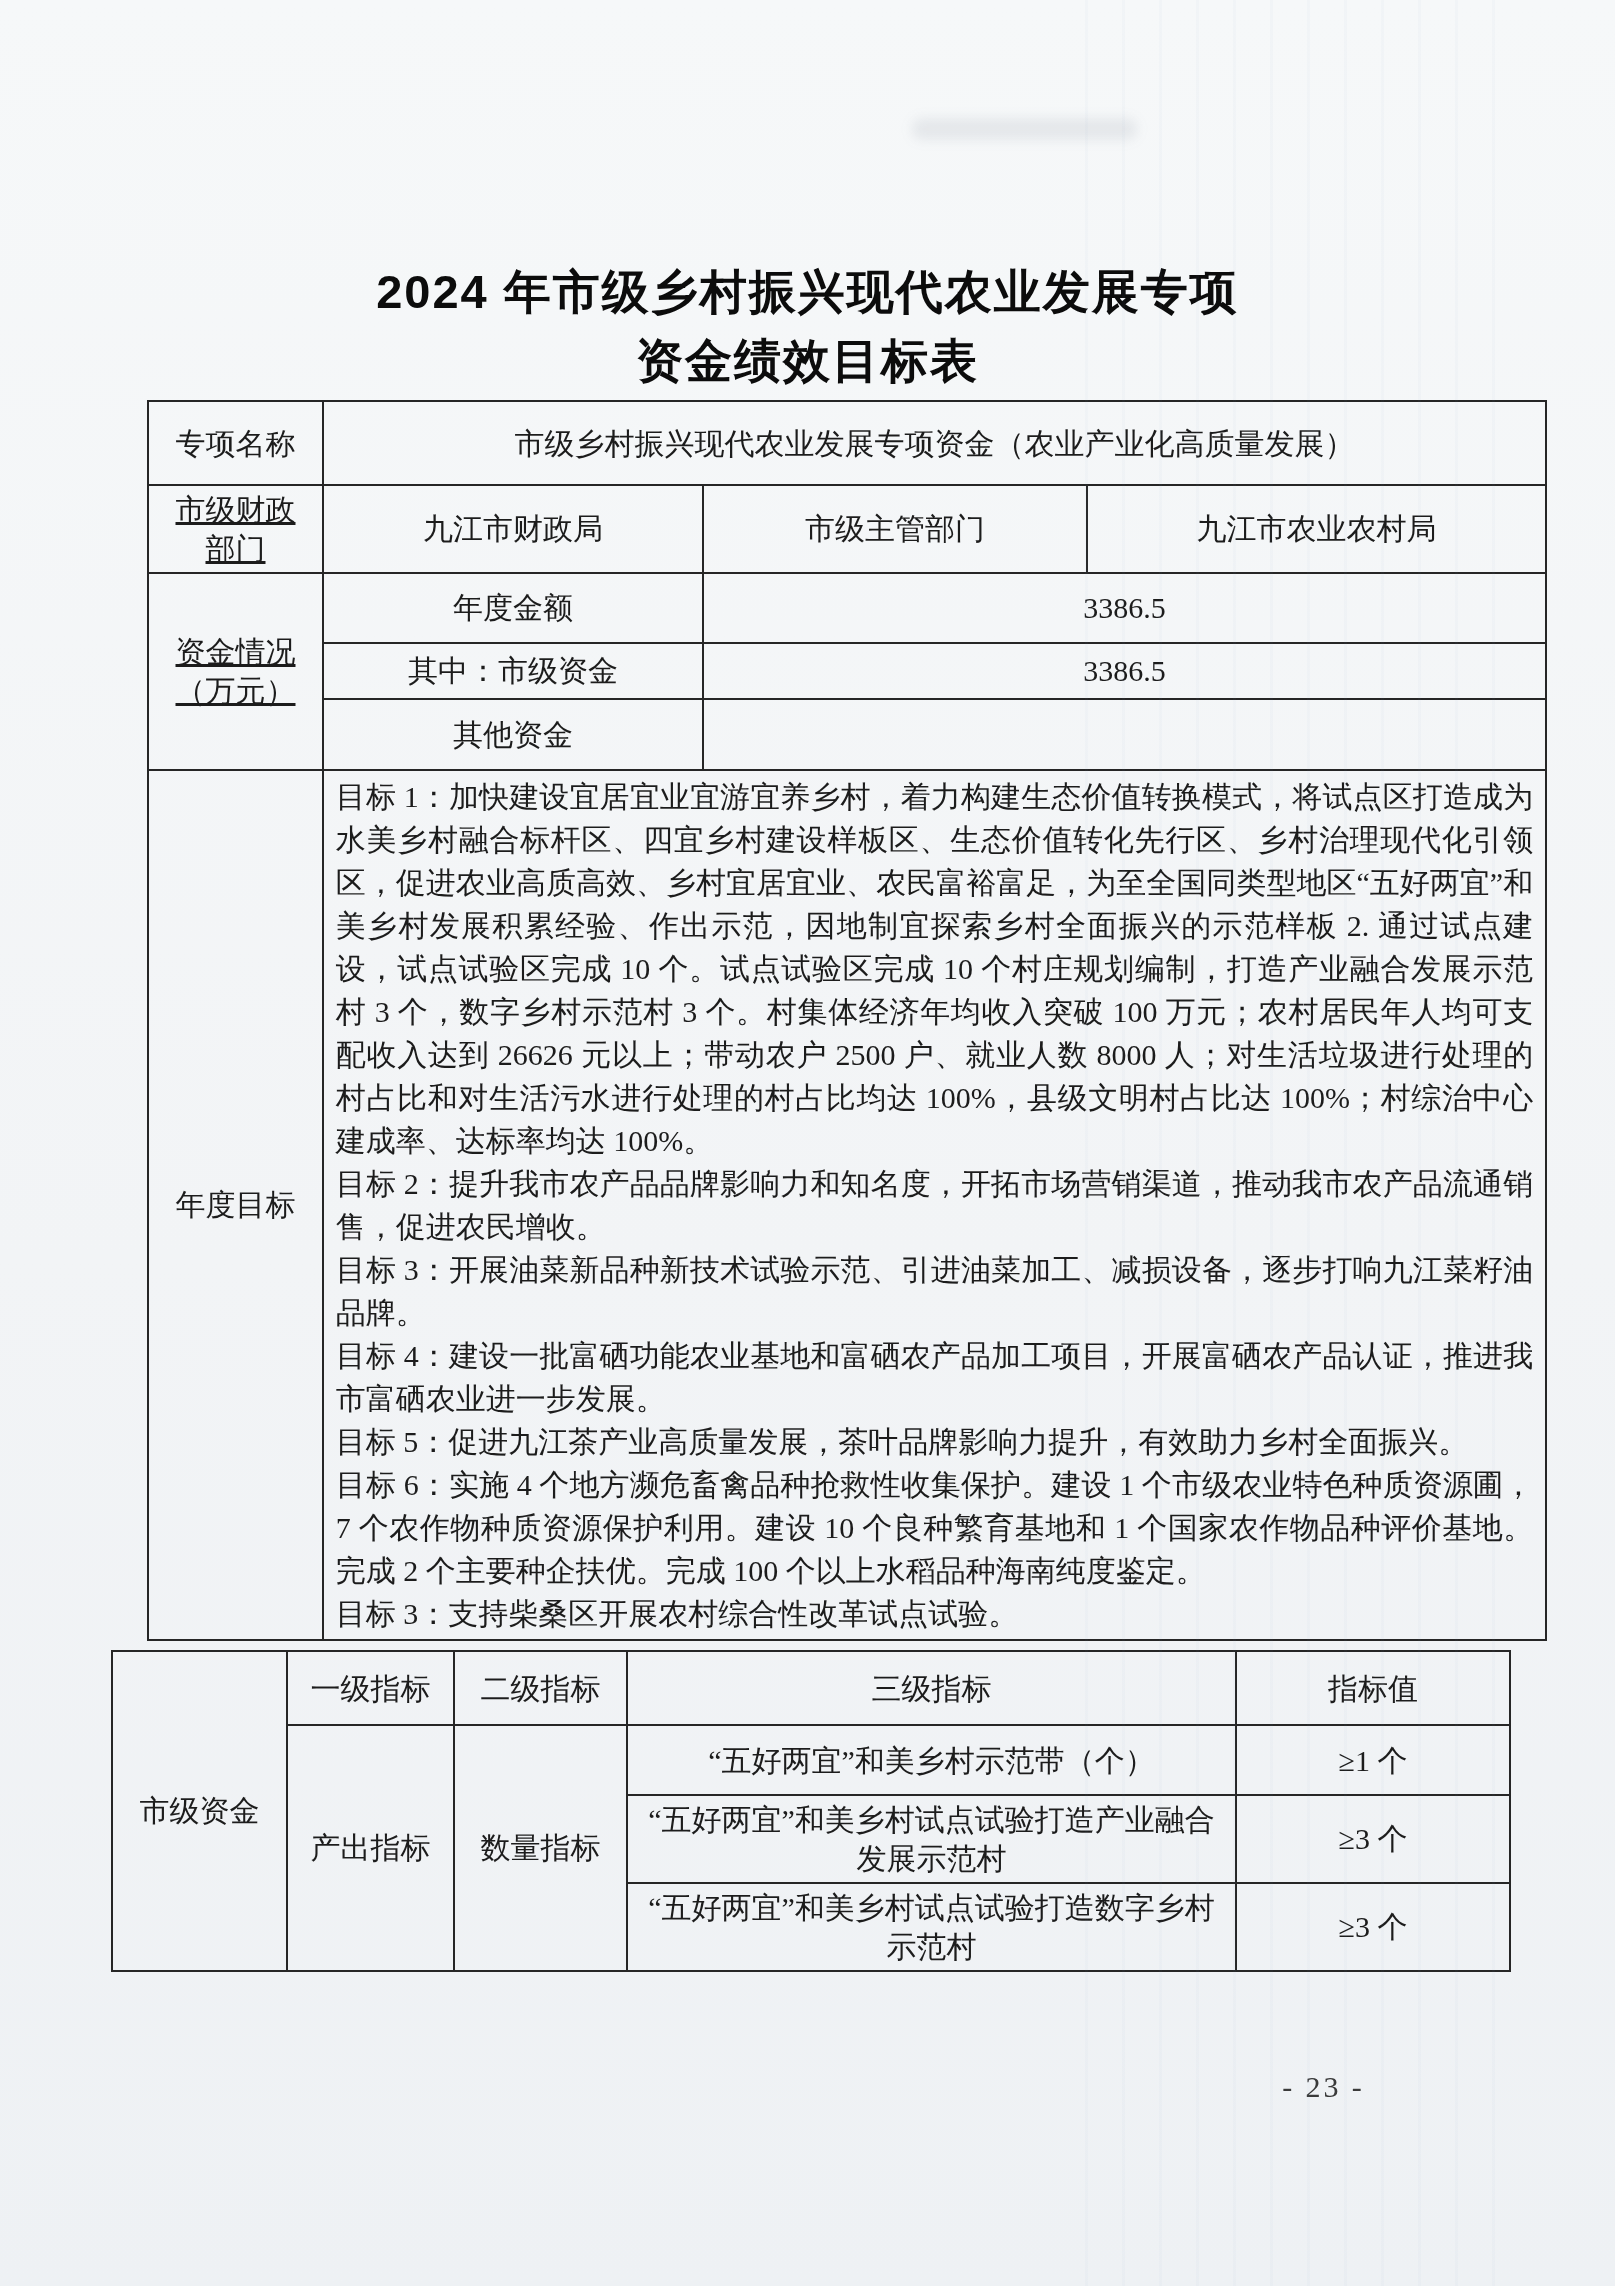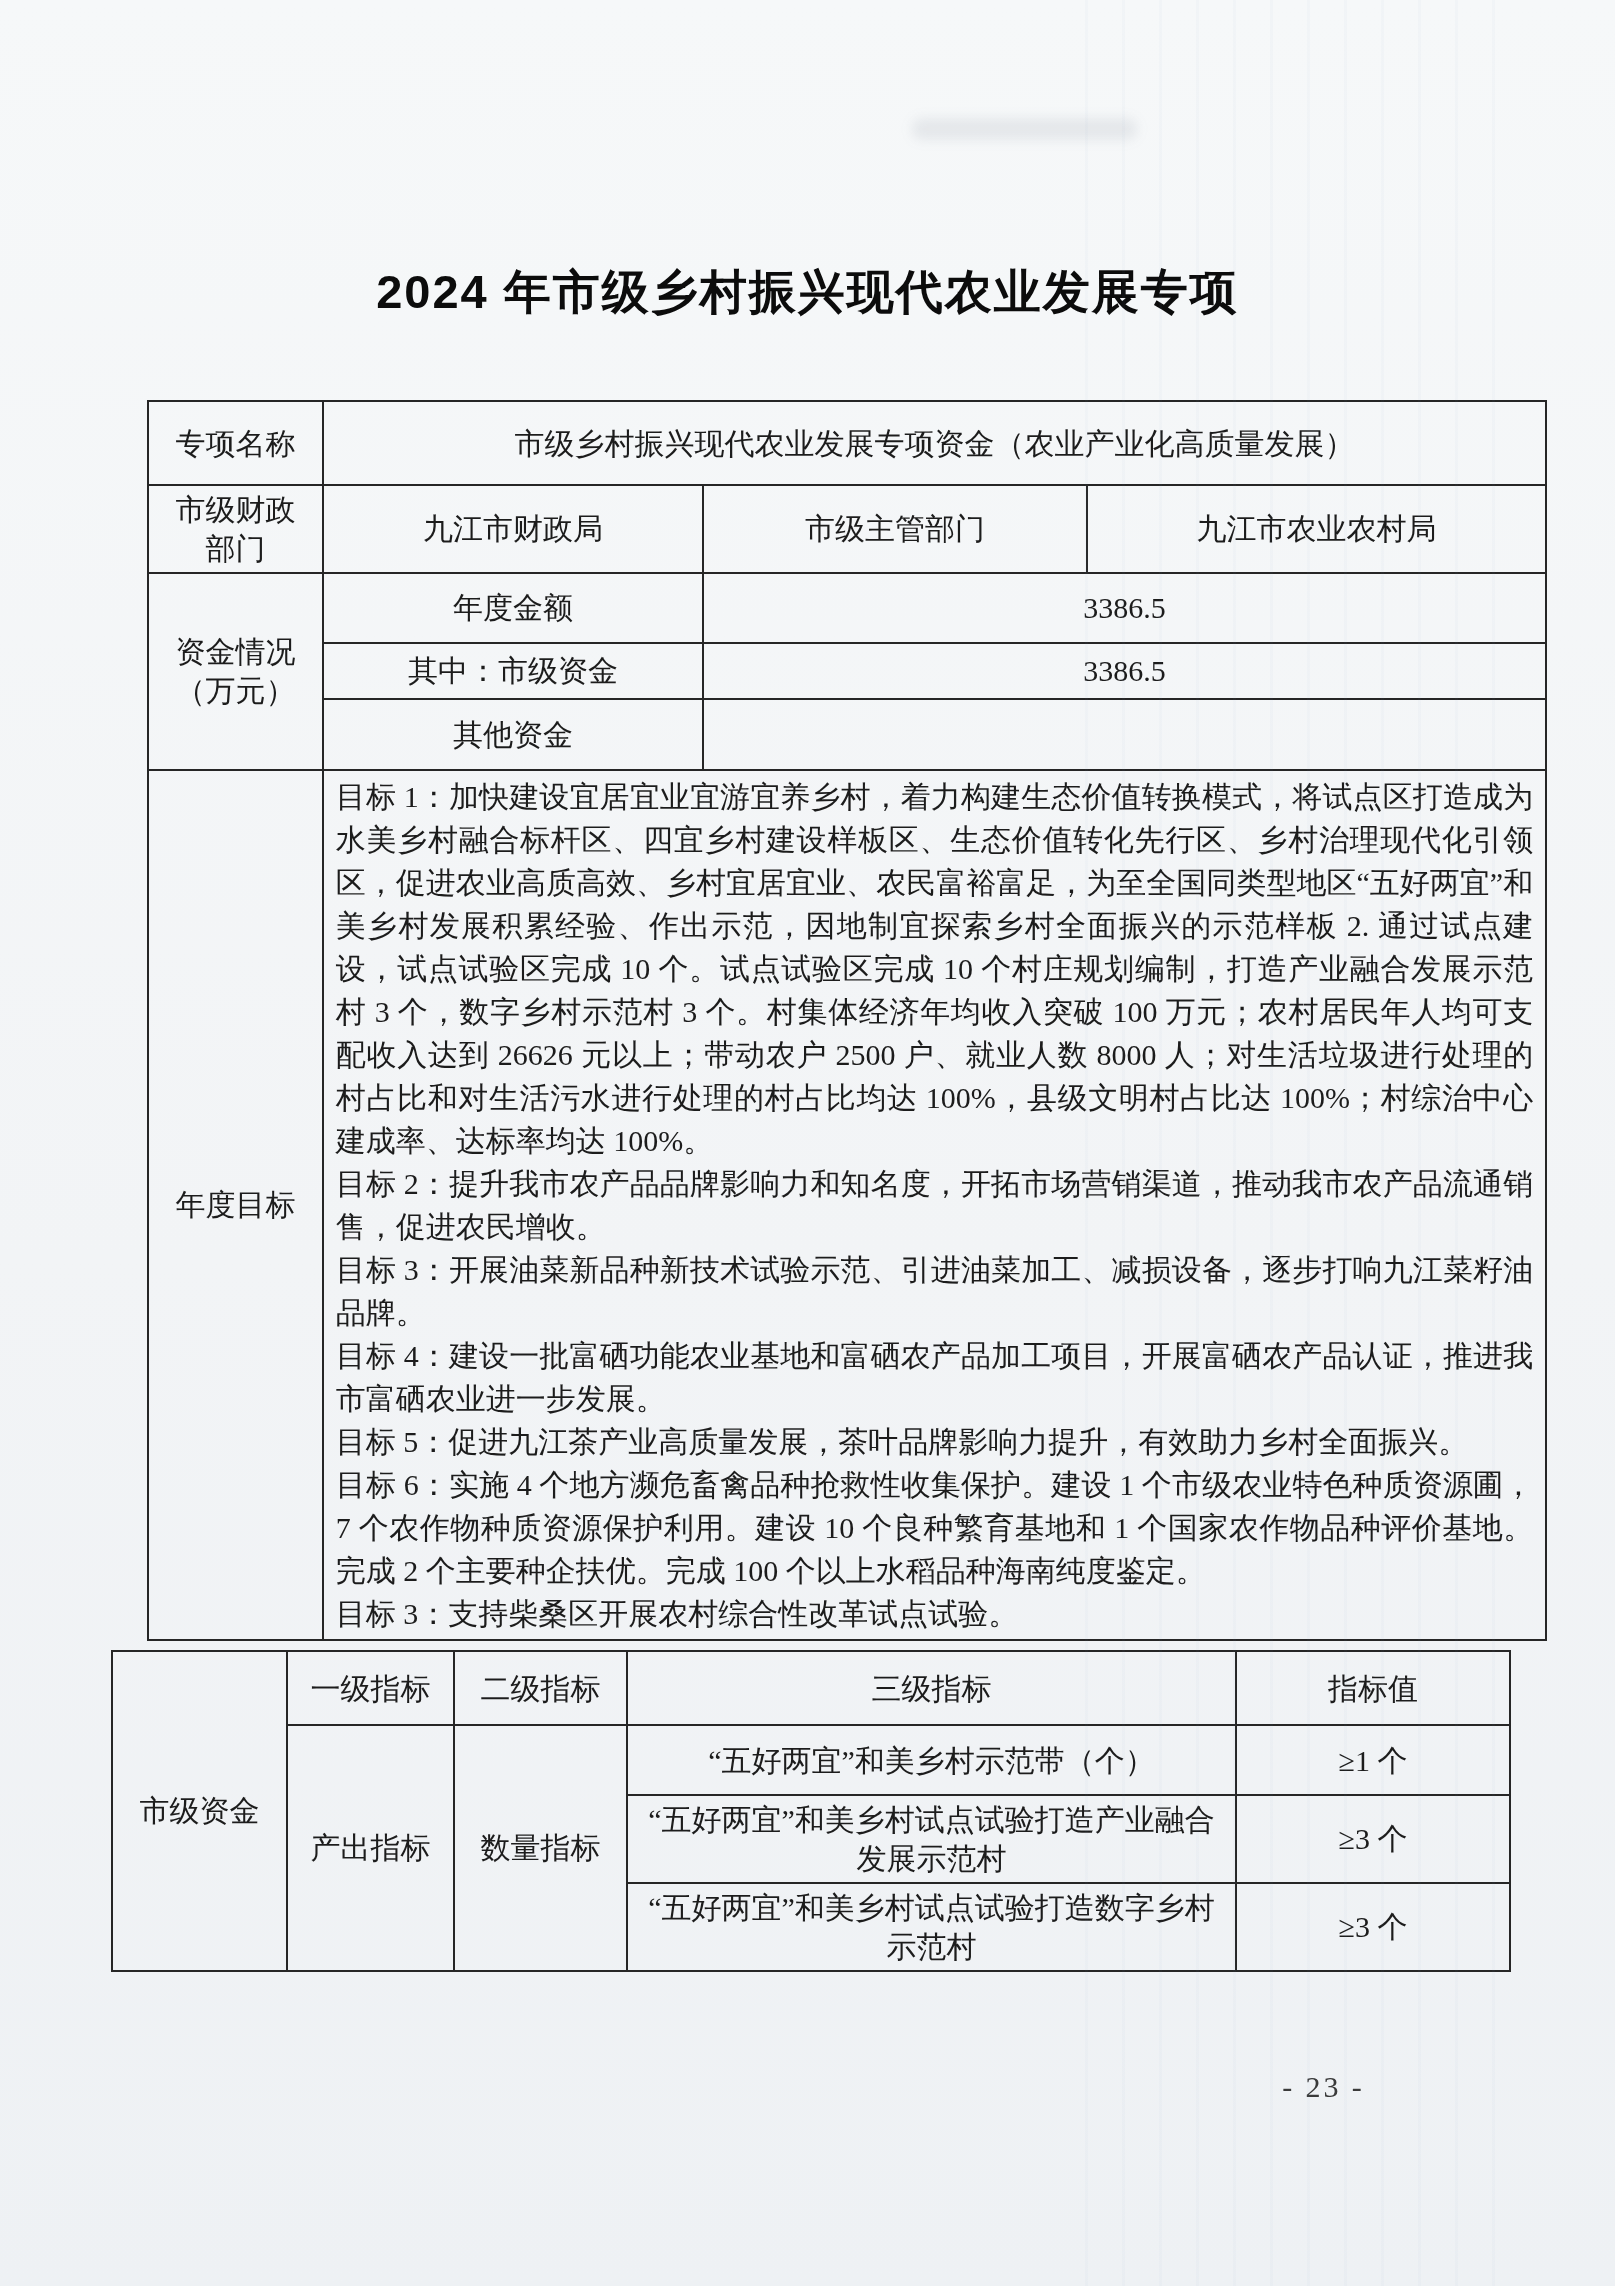--- a/index.html
+++ b/index.html
@@ -45,21 +45,21 @@
     border: 2px solid #262626;
     text-align: center;
     vertical-align: middle;
     font-size: 30px;
     line-height: 39px;
     padding: 3.9px 11.8px;
     overflow: hidden;
     color: #1c1c1c;
   }
   table.grid { border: 2.9px solid #1d1d1d; }
-  .prewrap { white-space: pre-line; }
+  .prewrap { white-space: pre-line; text-decoration: underline; }
   td.goals-cell {
     vertical-align: top;
     text-align: justify;
     padding: 9.8px 15.7px 5.9px 15.7px;
   }
   .goals-cell p {
     margin: 0;
     font-size: 30px;
     line-height: 43px;
     text-align: justify;
@@ -84,20 +84,21 @@
 </style>
 </head>
 <body>
 
 <div class="page">
 
   <div class="smudge-top"></div>
 
   <div class="doc-title">
     <div>2024 年市级乡村振兴现代农业发展专项</div>
+    <div>资金绩效目标表</div>
   </div>
 
   <table class="grid" style="left:111px; top:400px; width:1399px;margin-left:36px;">
     <colgroup>
       <col style="width:175px">
         <col style="width:380px">
       <col style="width:384px">
         <col style="width:459px">
     </colgroup>
     <tbody>

